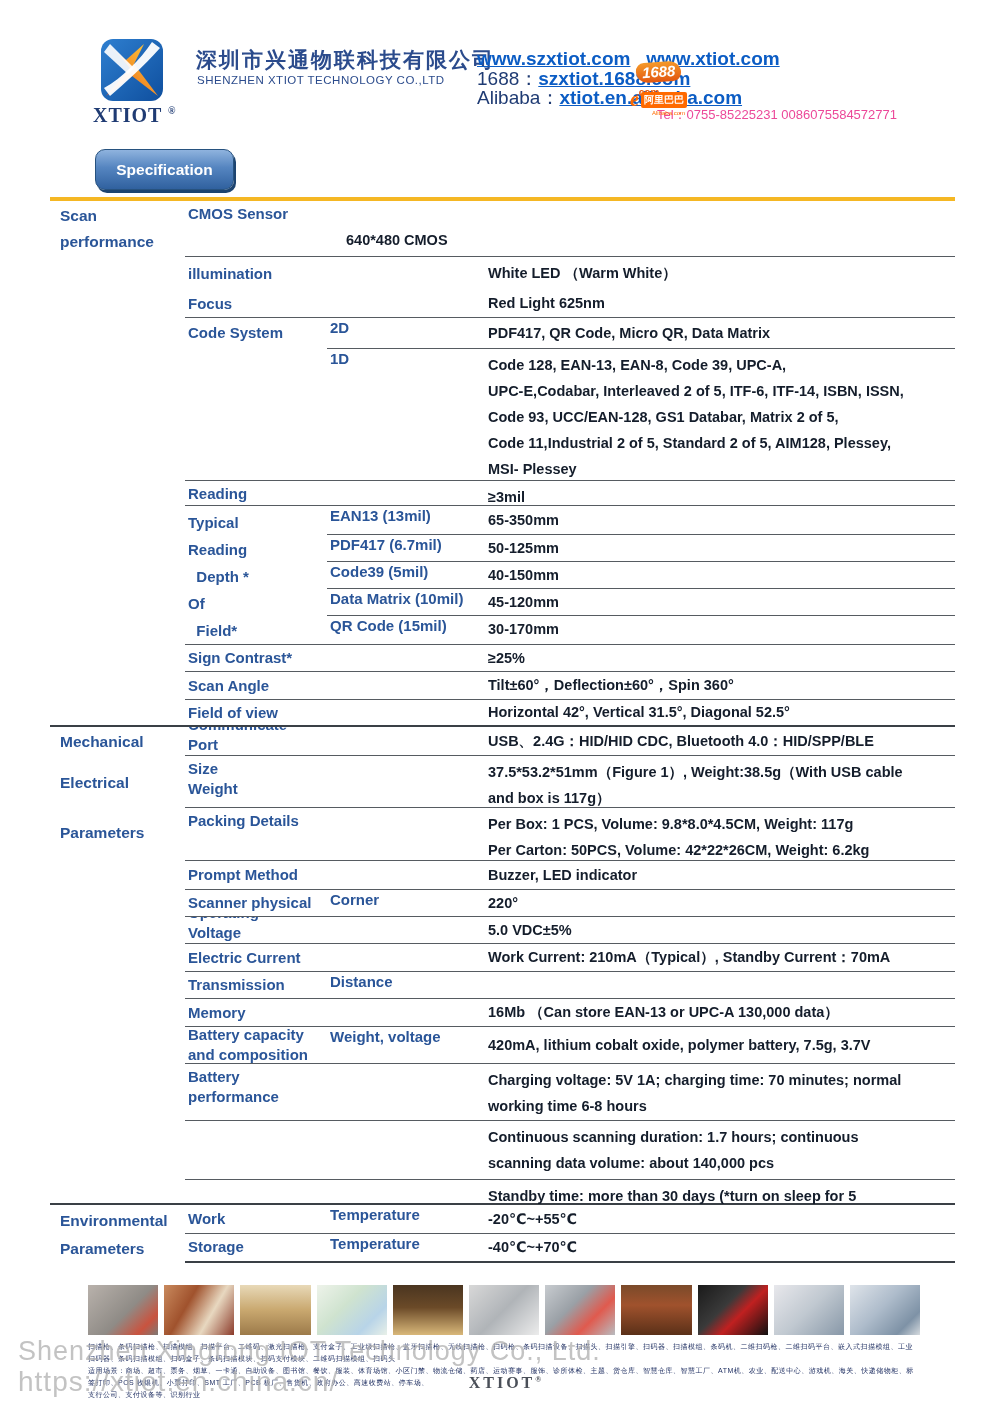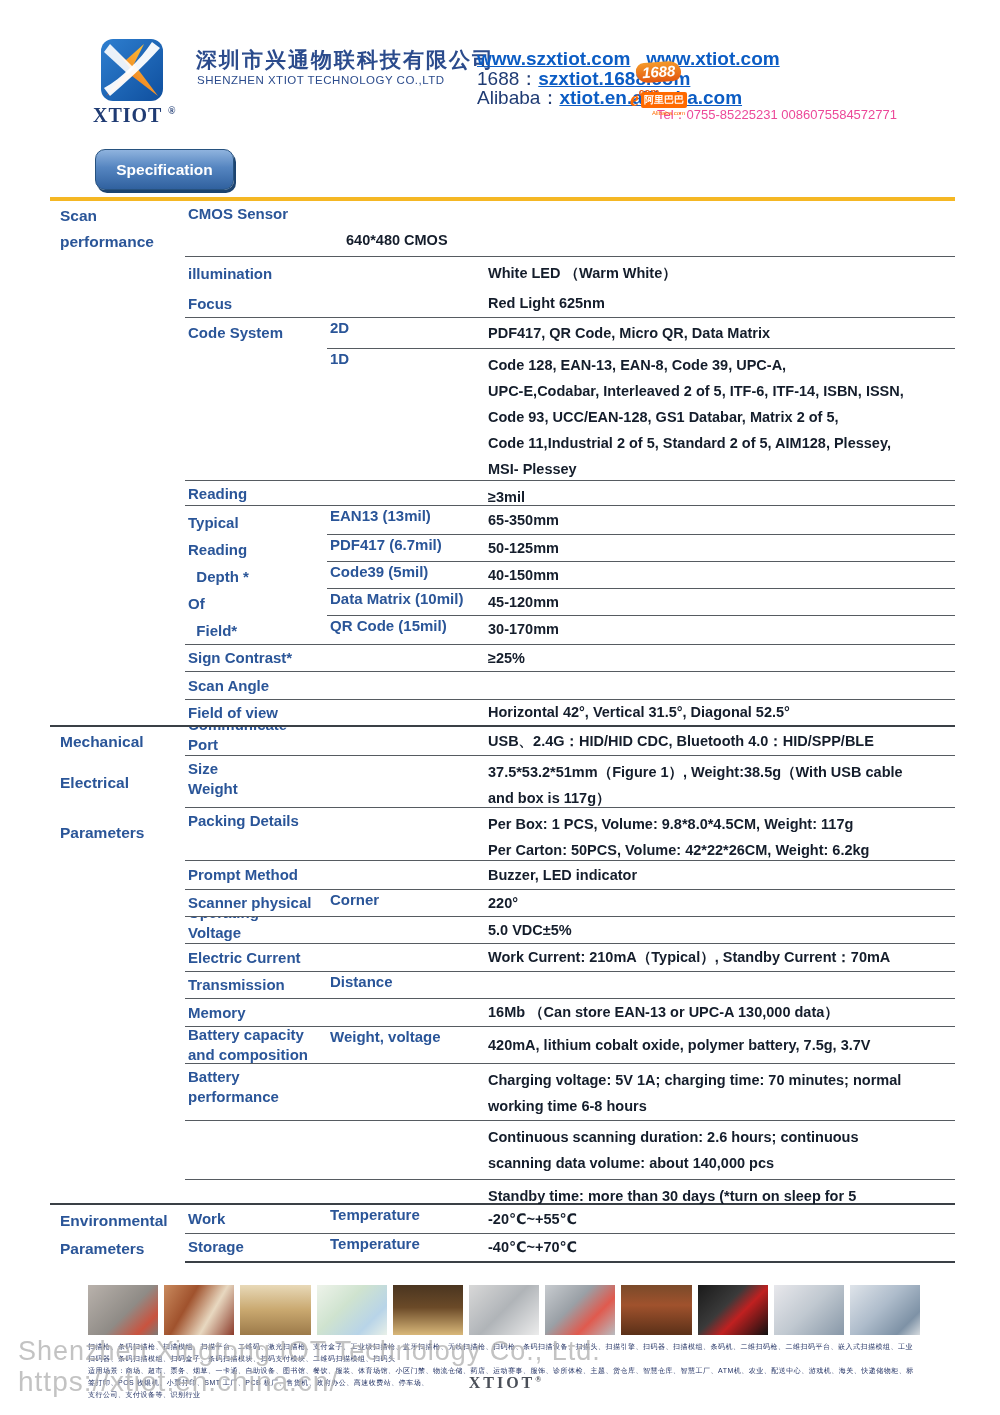--- a/index.html
+++ b/index.html
@@ -263,20 +263,23 @@
             <div class="col3"></div>
             <div class="col4">
               <div class="vl">≥25%</div>
             </div>
           </div>
         </div>
         <div class="row bt" style="height: 28px;">
           <div class="col2"><span>Scan Angle</span></div>
           <div class="sw">
             <div class="col3"></div>
+            <div class="col4">
+              <div class="vl">Tilt±60°，Deflection±60°，Spin 360°</div>
+            </div>
           </div>
         </div>
         <div class="row bt" style="height: 26px;">
           <div class="col2"><span>Field of view</span></div>
           <div class="sw">
             <div class="col3"></div>
             <div class="col4">
               <div class="vl">Horizontal 42°, Vertical 31.5°, Diagonal 52.5°</div>
             </div>
           </div>
@@ -393,21 +396,21 @@
               <div class="vl">Charging voltage: 5V 1A; charging time: 70 minutes; normal</div>
               <div class="vl">working time 6-8 hours</div>
             </div>
           </div>
         </div>
         <div class="row bt vt" style="height: 59px;">
           <div class="col2"></div>
           <div class="sw">
             <div class="col3"></div>
             <div class="col4">
-              <div class="vl">Continuous scanning duration: 2.6 hours; continuous</div>
+              <div class="vl">Continuous scanning duration: 1.7 hours; continuous</div>
               <div class="vl">scanning data volume: about 140,000 pcs</div>
             </div>
           </div>
         </div>
         <div class="row bt vt" style="height: 24px;">
           <div class="col2"></div>
           <div class="sw">
             <div class="col3"></div>
             <div class="col4">
               <div class="vl">Standby time: more than 30 days (*turn on sleep for 5</div>

